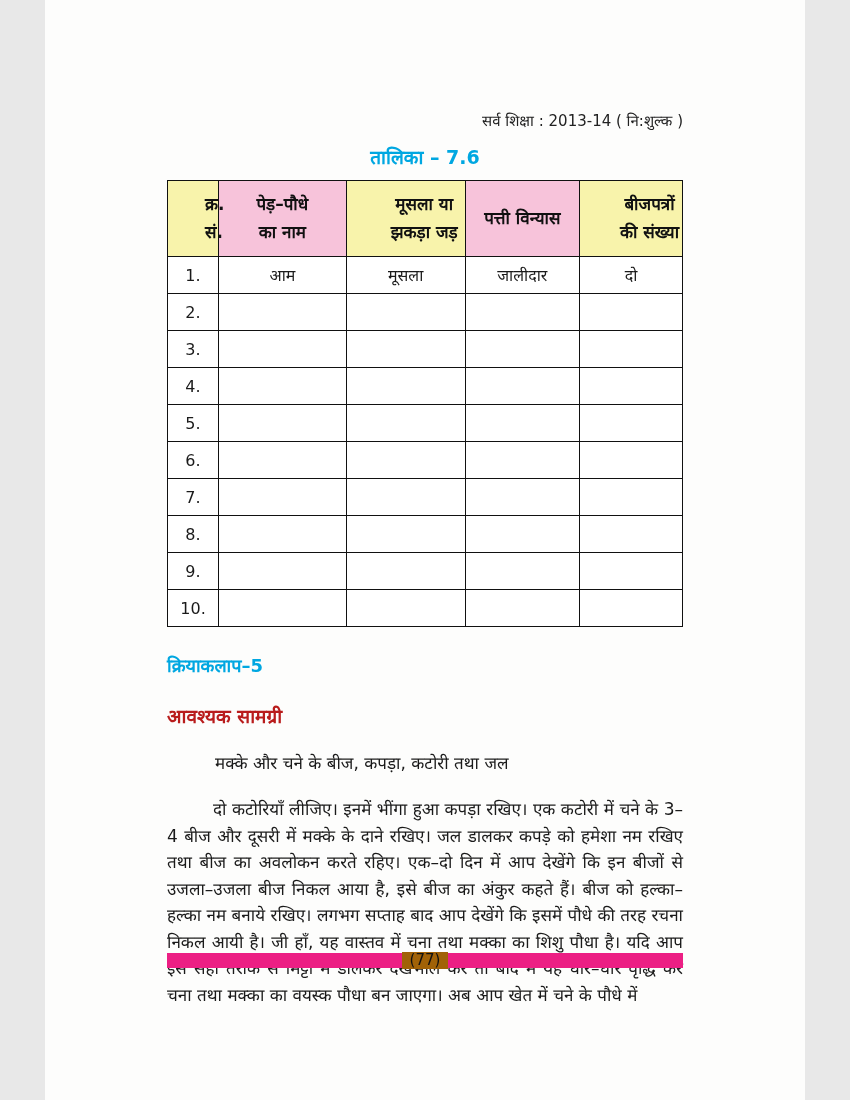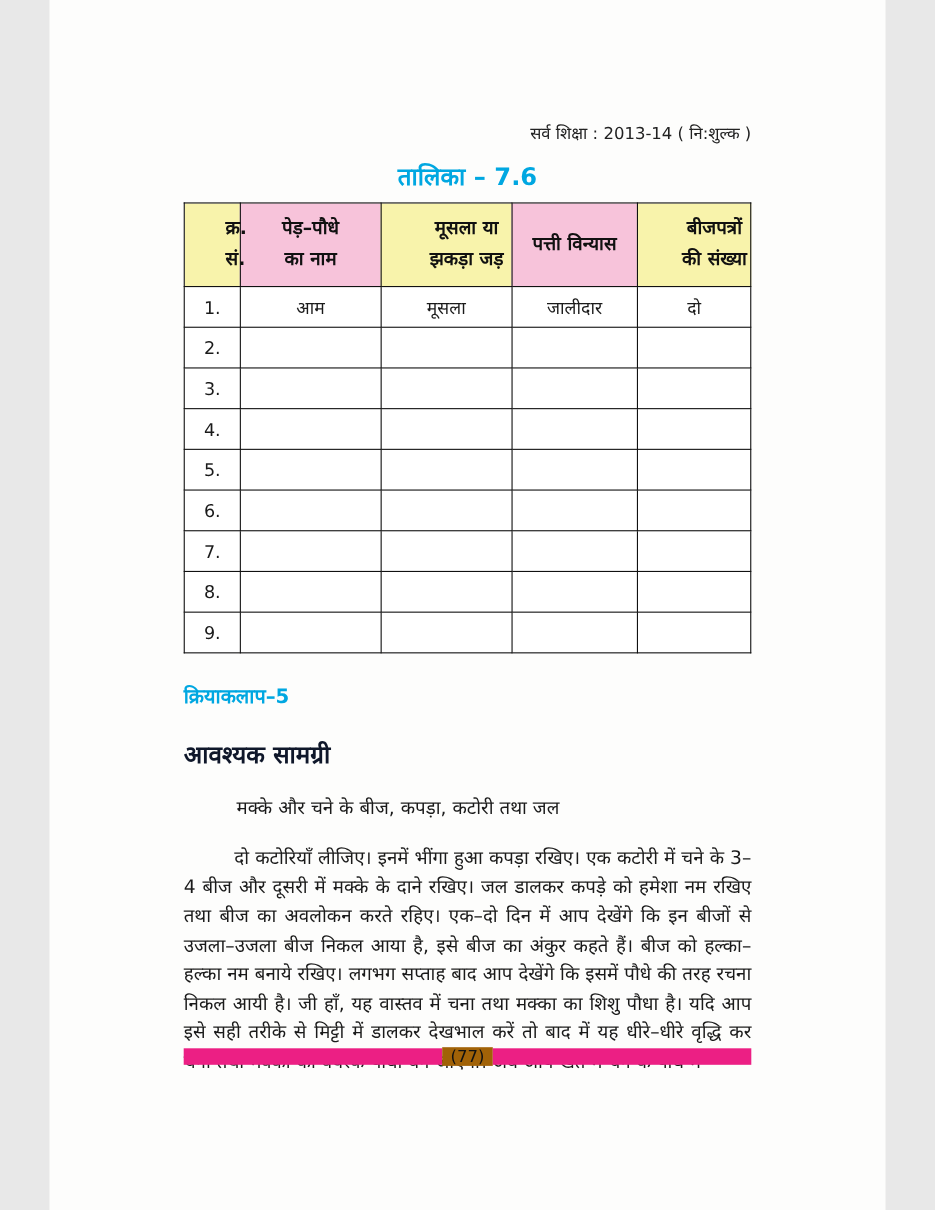--- a/index.html
+++ b/index.html
@@ -21,21 +21,21 @@
     top: 110px;
   }
   .edition-note {
     text-align: right;
     font-size: 15px;
     color: #222;
     margin-bottom: 14px;
   }
   .table-title {
     text-align: center;
-    font-size: 22px;
+    font-size: 19px;
     font-weight: bold;
     color: #00a7e1;
     margin-bottom: 10px;
   }
   table.data-table {
     width: 100%;
     border-collapse: collapse;
     table-layout: fixed;
   }
   table.data-table th, table.data-table td {
@@ -59,23 +59,23 @@
   }
   td.num-cell { font-size: 15px; }
   .activity-heading {
     margin-top: 26px;
     font-size: 18px;
     font-weight: bold;
     color: #00a7e1;
   }
   .materials-heading {
     margin-top: 26px;
-    font-size: 22px;
-    font-weight: bold;
-    color: #0f172a;
+    font-size: 19px;
+    font-weight: bold;
+    color: #b91c1c;
   }
   .materials-text {
     margin-top: 22px;
     padding-left: 48px;
     font-size: 17px;
     color: #1a1a1a;
   }
   .body-paragraph {
     margin-top: 22px;
     font-size: 17px;
@@ -204,20 +204,27 @@
             <td></td>
             <td></td>
           </tr>
           <tr>
             <td class="num-cell">9.</td>
             <td></td>
             <td></td>
             <td></td>
             <td></td>
           </tr>
+          <tr>
+            <td class="num-cell">10.</td>
+            <td></td>
+            <td></td>
+            <td></td>
+            <td></td>
+          </tr>
         </tbody>
     </table>
 
     <div class="activity-heading">क्रियाकलाप–5</div>
 
     <div class="materials-heading">आवश्यक सामग्री</div>
 
     <p class="materials-text">मक्के और चने के बीज, कपड़ा, कटोरी तथा जल</p>
 
     <p class="body-paragraph">दो कटोरियाँ लीजिए। इनमें भींगा हुआ कपड़ा रखिए। एक कटोरी में चने के 3–4 बीज और दूसरी में मक्के के दाने रखिए। जल डालकर कपड़े को हमेशा नम रखिए तथा बीज का अवलोकन करते रहिए। एक–दो दिन में आप देखेंगे कि इन बीजों से उजला–उजला बीज निकल आया है, इसे बीज का अंकुर कहते हैं। बीज को हल्का–हल्का नम बनाये रखिए। लगभग सप्ताह बाद आप देखेंगे कि इसमें पौधे की तरह रचना निकल आयी है। जी हाँ, यह वास्तव में चना तथा मक्का का शिशु पौधा है। यदि आप इसे सही तरीके से मिट्टी में डालकर देखभाल करें तो बाद में यह धीरे–धीरे वृद्धि कर चना तथा मक्का का वयस्क पौधा बन जाएगा। अब आप खेत में चने के पौधे में</p>

